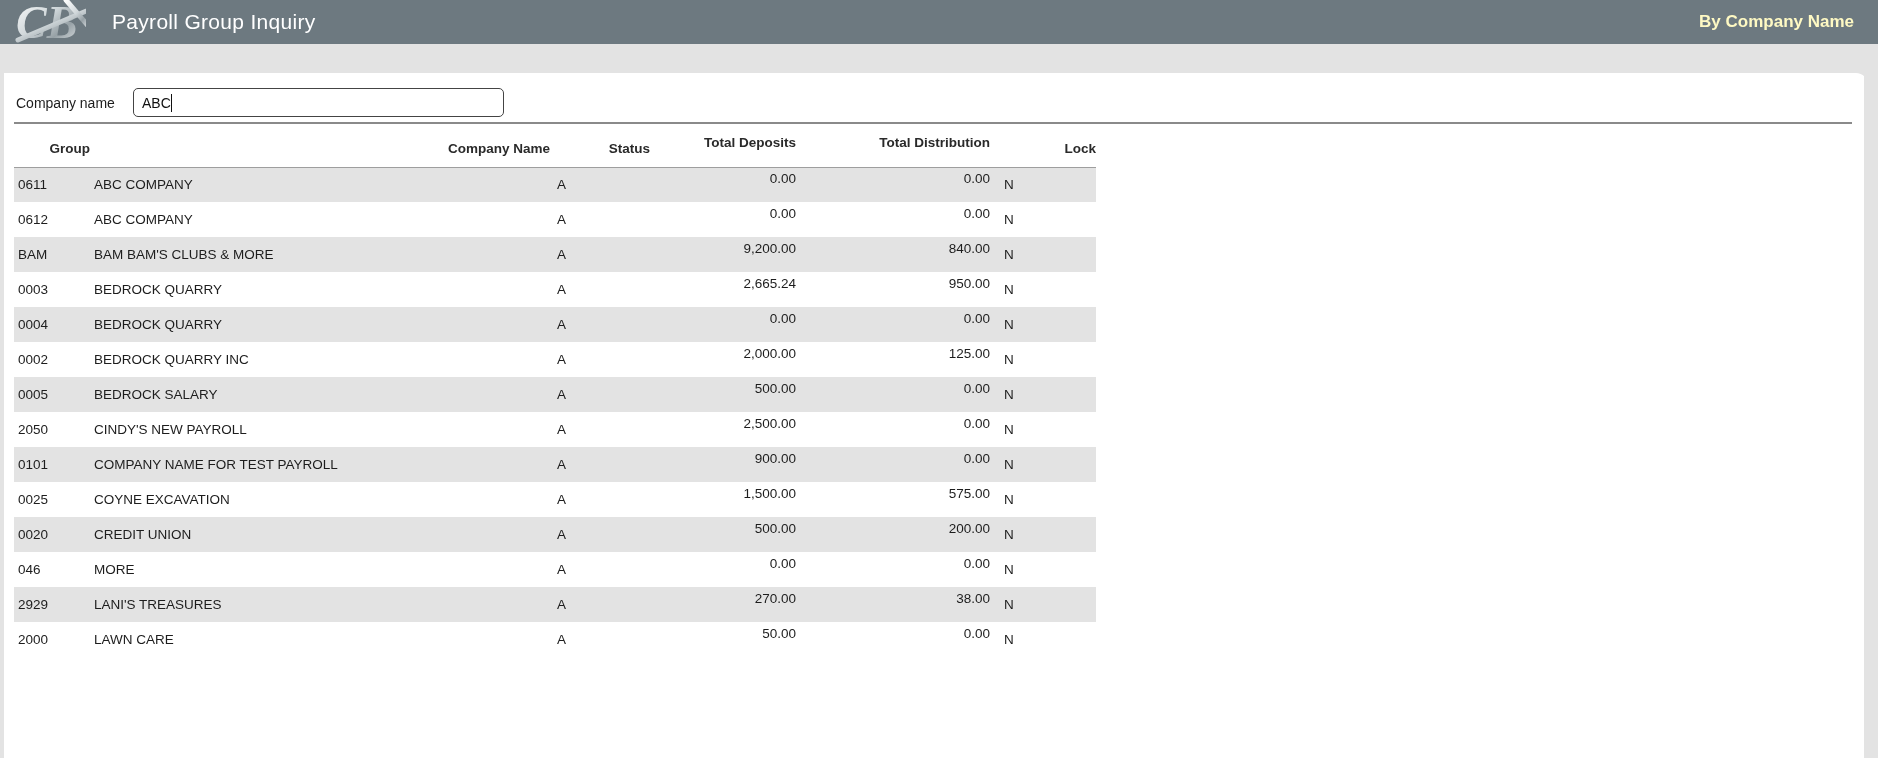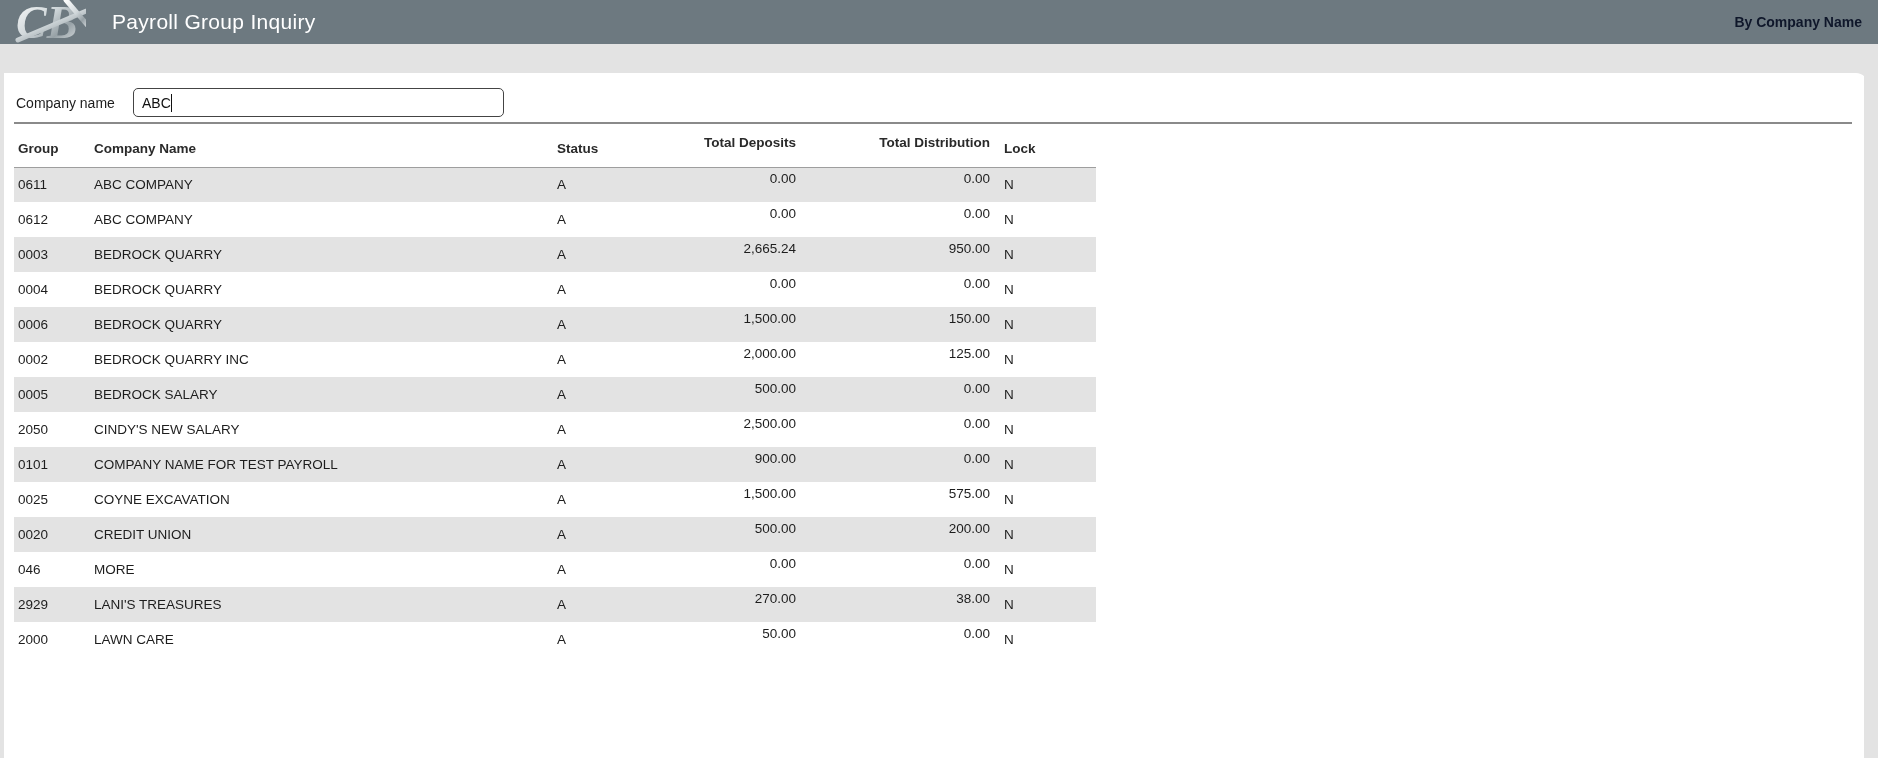--- a/index.html
+++ b/index.html
@@ -27,23 +27,23 @@
   .logo-wrap svg { position: absolute; left: 0; top: -6px; }
   .app-title {
     margin-left: 26px;
     color: #ffffff;
     font-size: 21px;
     font-weight: normal;
     letter-spacing: 0.3px;
   }
   .header-mode {
     margin-left: auto;
-    margin-right: 16px;
-    color: #0f172a;
-    font-size: 14px;
+    margin-right: 24px;
+    color: #fef9c3;
+    font-size: 17px;
     font-weight: bold;
   }
 
   
   .card {
     position: absolute; left: 4px; top: 73px;
     width: 1864px; height: 685px;
     background: #ffffff;
     border-radius: 0 12px 0 0;
     overflow: hidden;
@@ -92,21 +92,21 @@
   .grid col.c-name   { width: 460px; }
   .grid col.c-status { width: 100px; }
   .grid col.c-dep    { width: 156px; }
   .grid col.c-dist   { width: 194px; }
   .grid col.c-lock   { width: 96px; }
 
   .grid th {
     height: 36px;
     font-weight: bold;
     color: #2a2a2a;
-    text-align: left;
+    text-align: right;
     vertical-align: middle;
     padding: 0 0 0 4px;
     border-bottom: 1px solid #9e9e9e;
     white-space: nowrap;
   }
   .grid th.num, .grid td.num { text-align: right; padding: 0 10px 12px 0; }
   .grid th.st,  .grid td.st  { padding-left: 7px; }
 
   .grid td {
     height: 35px;
@@ -191,62 +191,62 @@
   </tr>
         <tr>
     <td>0612</td>
     <td>ABC COMPANY</td>
     <td class="st">A</td>
     <td class="num">0.00</td>
     <td class="num">0.00</td>
     <td>N</td>
   </tr>
         <tr>
+    <td>BAM</td>
+    <td>BAM BAM'S CLUBS &amp; MORE</td>
+    <td class="st">A</td>
+    <td class="num">9,200.00</td>
+    <td class="num">840.00</td>
+    <td>N</td>
+  </tr>
+        <tr>
     <td>0003</td>
     <td>BEDROCK QUARRY</td>
     <td class="st">A</td>
     <td class="num">2,665.24</td>
     <td class="num">950.00</td>
     <td>N</td>
   </tr>
         <tr>
     <td>0004</td>
     <td>BEDROCK QUARRY</td>
     <td class="st">A</td>
     <td class="num">0.00</td>
     <td class="num">0.00</td>
     <td>N</td>
   </tr>
         <tr>
-    <td>0006</td>
-    <td>BEDROCK QUARRY</td>
-    <td class="st">A</td>
-    <td class="num">1,500.00</td>
-    <td class="num">150.00</td>
-    <td>N</td>
-  </tr>
-        <tr>
     <td>0002</td>
     <td>BEDROCK QUARRY INC</td>
     <td class="st">A</td>
     <td class="num">2,000.00</td>
     <td class="num">125.00</td>
     <td>N</td>
   </tr>
         <tr>
     <td>0005</td>
     <td>BEDROCK SALARY</td>
     <td class="st">A</td>
     <td class="num">500.00</td>
     <td class="num">0.00</td>
     <td>N</td>
   </tr>
         <tr>
     <td>2050</td>
-    <td>CINDY'S NEW SALARY</td>
+    <td>CINDY'S NEW PAYROLL</td>
     <td class="st">A</td>
     <td class="num">2,500.00</td>
     <td class="num">0.00</td>
     <td>N</td>
   </tr>
         <tr>
     <td>0101</td>
     <td>COMPANY NAME FOR TEST PAYROLL</td>
     <td class="st">A</td>
     <td class="num">900.00</td>

